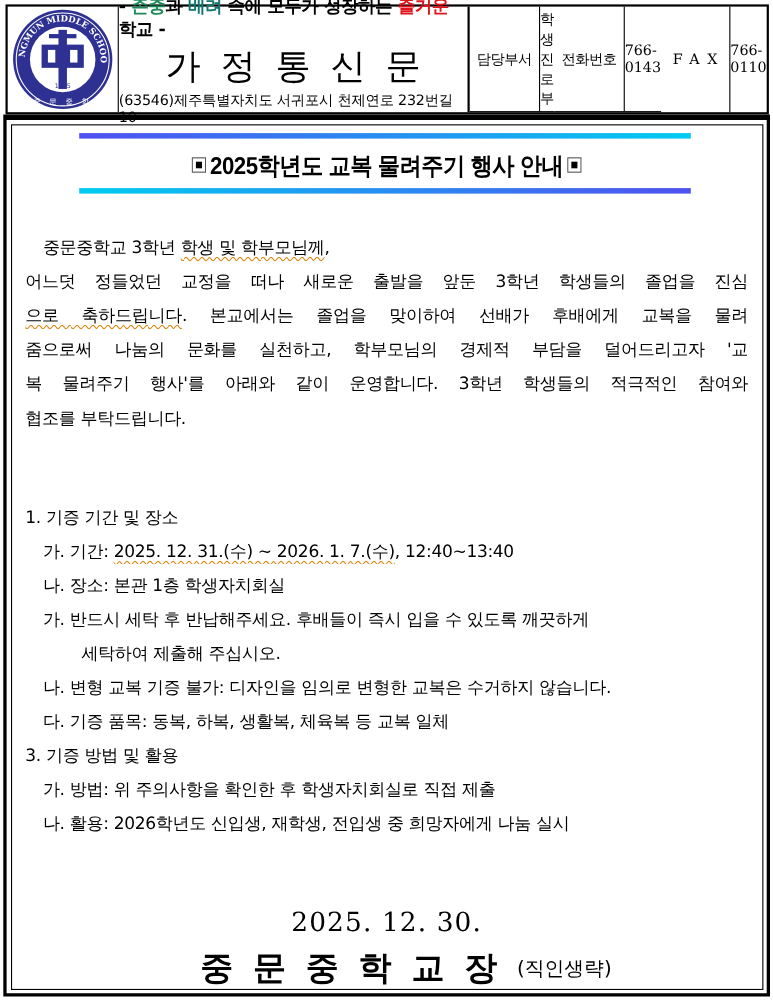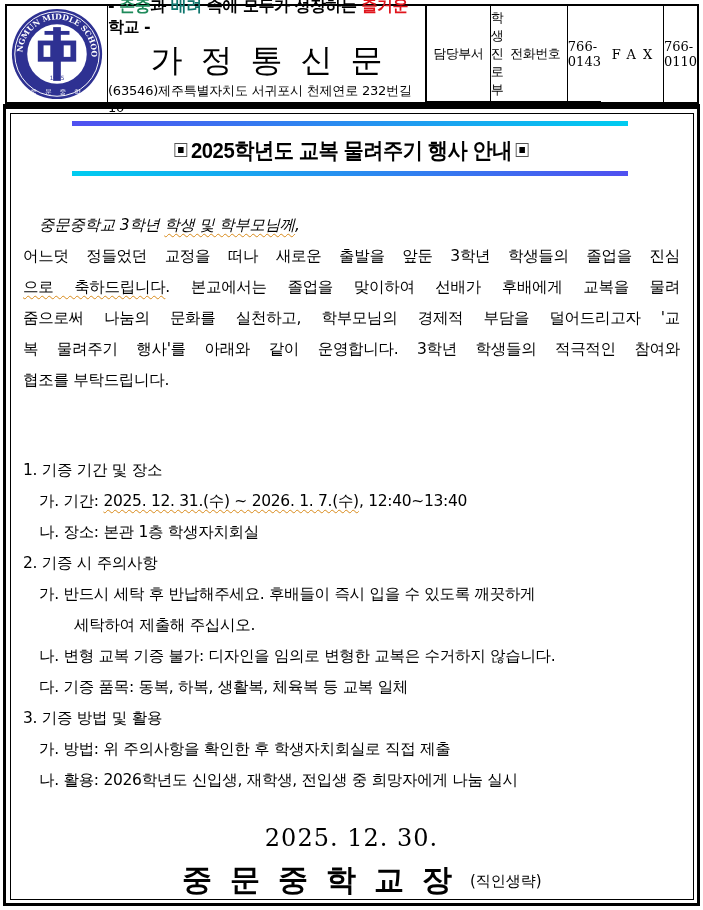--- a/index.html
+++ b/index.html
@@ -81,21 +81,21 @@
       content: ""; position: absolute; left: 3px; top: 3px; width: 6px; height: 6px; background: #000;
     }
 
     .body-text {
       position: absolute; left: 23px; width: 657px;
       font-family: "DejaVu Sans", sans-serif; font-size: 15.5px; line-height: 31px;
       letter-spacing: -0.3px;
     }
     .para { top: 210px; text-align: justify; }
     .para .line { display: block; white-space: nowrap; text-align-last: justify; text-align: justify; }
-    .para .line.first { padding-left: 16px; text-align-last: left; font-style: italic; }
+    .para .line.first { padding-left: 16px; text-align-last: left; }
     .para .line.last { text-align-last: left; }
     .squiggle {
       text-decoration: underline wavy #d88a1a; text-decoration-thickness: 1px;
       text-underline-offset: 3px;
     }
 
     .list { top: 455px; }
     .list .item { display: block; white-space: nowrap; height: 31px; }
     .list .lvl1 { padding-left: 0; }
     .list .lvl2 { padding-left: 16px; }
@@ -105,21 +105,21 @@
       position: absolute; left: 0; width: 703px; top: 824px; text-align: center;
       font-family: "DejaVu Serif", "Liberation Serif", serif; font-size: 24px;
       letter-spacing: 1px;
     }
     .signature {
       position: absolute; left: 182px; top: 860px; white-space: nowrap;
       font-family: "DejaVu Sans", sans-serif; font-weight: bold; font-size: 30px;
       letter-spacing: 18px;
     }
     .seal-omitted {
-      font-family: "DejaVu Sans", sans-serif; font-weight: normal; font-size: 15px;
+      font-family: "DejaVu Sans", sans-serif; font-weight: normal; font-size: 18px;
       letter-spacing: 0; vertical-align: 4px;
     }
   </style>
 </head>
 <body>
 
 <div class="header">
   <div class="logo-cell">
     <svg width="100" height="96" viewBox="0 0 100 100">
       <defs>
@@ -183,21 +183,20 @@
   <span class="line">줌으로써 나눔의 문화를 실천하고, 학부모님의 경제적 부담을 덜어드리고자 '교</span>
   <span class="line">복 물려주기 행사'를 아래와 같이 운영합니다. 3학년 학생들의 적극적인 참여와</span>
   <span class="line last">협조를 부탁드립니다.</span>
 </div>
 
 <div class="body-text list">
   <span class="item lvl1">1. 기증 기간 및 장소</span>
   <span class="item lvl2"><span>가. 기간: </span><span class="squiggle">2025. 12. 31.(수) ~ 2026. 1. 7.(수)</span><span>, 12:40~13:40</span></span>
   <span class="item lvl2">나. 장소: 본관 1층 학생자치회실</span>
 
-  <span class="item lvl1">2. 기증 시 주의사항</span>
   <span class="item lvl2">가. 반드시 세탁 후 반납해주세요. 후배들이 즉시 입을 수 있도록 깨끗하게</span>
   <span class="item lvl3">세탁하여 제출해 주십시오.</span>
   <span class="item lvl2">나. 변형 교복 기증 불가: 디자인을 임의로 변형한 교복은 수거하지 않습니다.</span>
   <span class="item lvl2">다. 기증 품목: 동복, 하복, 생활복, 체육복 등 교복 일체</span>
 
   <span class="item lvl1">3. 기증 방법 및 활용</span>
   <span class="item lvl2">가. 방법: 위 주의사항을 확인한 후 학생자치회실로 직접 제출</span>
   <span class="item lvl2">나. 활용: 2026학년도 신입생, 재학생, 전입생 중 희망자에게 나눔 실시</span>
 </div>
 

